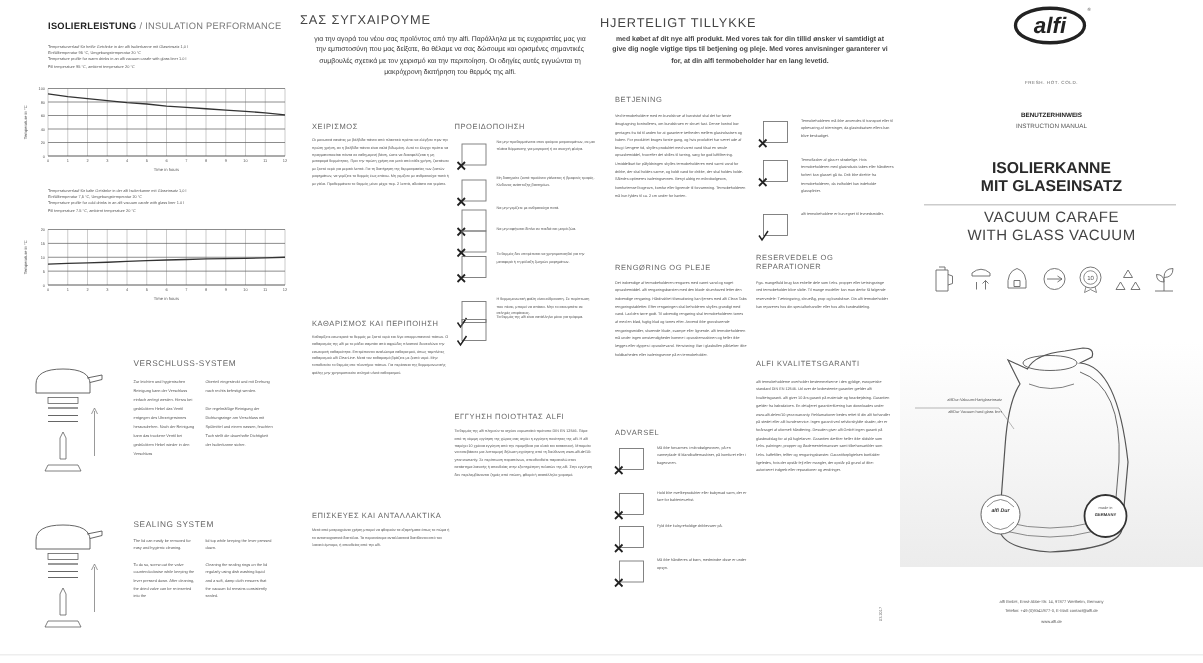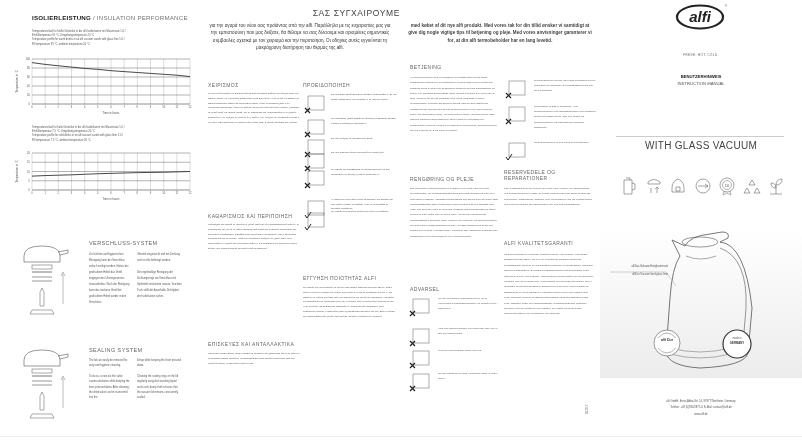--- a/index.html
+++ b/index.html
@@ -7,21 +7,21 @@
 body{font-family:"Liberation Sans",sans-serif;color:#3a3a3a;position:relative}
 .panel{position:absolute;top:0;height:442px;overflow:hidden}
 #p1{left:0;width:200px}
 #p2{left:200px;width:200px}
 #p3{left:400px;width:200px}
 #p4{left:600px;width:202px}
 .tiny{font-size:2.6px;line-height:4.2px;color:#555}
 .h2{font-size:7px;letter-spacing:.4px;color:#666;font-weight:normal;text-transform:uppercase}
 .abs{position:absolute}
 .intro{font-size:4.6px;line-height:7.4px;color:#333;text-align:center}
-.title-c{font-size:8.5px;letter-spacing:.6px;color:#444;text-align:right}
+.title-c{font-size:8.5px;letter-spacing:.6px;color:#444;text-align:left}
 svg text{font-family:"Liberation Sans",sans-serif}
 .warn-row{position:absolute;display:flex;align-items:flex-start}
 .icn{width:24px;height:22px;flex:none}
 .footer-rule{position:absolute;left:0;right:0;bottom:5px;border-top:1px solid #eee}
 </style>
 </head>
 <body>
 
 <div class="panel" id="p1">
   <div class="abs" style="left:32px;top:14px;font-size:6.2px;letter-spacing:.2px">
@@ -231,20 +231,21 @@
   <div class="abs tiny" style="left:8px;top:223px;width:92px;font-size:2.5px;line-height:4.8px">Καθαρίζετε εσωτερικά το θερμός με ζεστό νερό και λίγο απορρυπαντικό πιάτων. Ο καθαρισμός της alfi με το ράδιο σαμπάκ από αφρώδες πλαστικό διευκολύνει την εσωτερική καθαριότητα. Επιτρέπονται αναλώσιμα καθαρισμού, όπως ταμπλέτες καθαρισμού alfi ClearLine. Μετά τον καθαρισμό βράζετε με ζεστό νερό. Μην τοποθετείτε το θερμός στο πλυντήριο πιάτων. Για περίσσεια της θερμομονωτικής φιάλης μην χρησιμοποιείτε σκληρά υλικά καθαρισμού.</div>
 
   <div class="abs h2" style="left:8px;top:341px;font-size:5px">ΕΠΙΣΚΕΥΕΣ ΚΑΙ ΑΝΤΑΛΛΑΚΤΙΚΑ</div>
   <div class="abs tiny" style="left:8px;top:352px;width:92px;font-size:2.5px;line-height:4.8px">Μετά από μακροχρόνια χρήση μπορεί να φθαρούν τα εξαρτήματα όπως το πώμα ή τα αντιστοιχαστικά δακτύλια. Τα περισσότερα ανταλλακτικά διατίθενται από τον λιανικό έμπορο, ή απευθείας από την alfi.</div>
 
   <div class="abs h2" style="left:103px;top:275px;font-size:5px">ΕΓΓΥΗΣΗ ΠΟΙΟΤΗΤΑΣ ALFI</div>
   <div class="abs tiny" style="left:103px;top:286px;width:92px;font-size:2.5px;line-height:4.8px">Τα θερμός της alfi πληρούν το ισχύον ευρωπαϊκό πρότυπο DIN EN 12546. Πέρα από τη νόμιμη εγγύηση της χώρας σας ισχύει η εγγύηση ποιότητας της alfi. Η alfi παρέχει 10 χρόνια εγγύηση από την προμήθεια για υλικά και κατασκευή. Μπορείτε να κατεβάσετε μια λεπτομερή δήλωση εγγύησης από τη διεύθυνση www.alfi.de/10-year-warranty. Σε περίπτωση παραπόνων, απευθυνθείτε παρακαλώ στον κατάστημα λιανικής ή απευθείας στην εξυπηρέτηση πελατών της alfi. Στην εγγύηση δεν περιλαμβάνονται ζημιές από πτώση, φθορά ή ακατάλληλο χειρισμό.</div>
 </div>
 
 <div class="panel" id="p3">
+  <div class="abs title-c" style="left:0;width:200px;top:10px">HJERTELIGT TILLYKKE</div>
   <div class="abs intro" style="left:6px;width:188px;top:22px;font-weight:bold;color:#444">med købet af dit nye alfi produkt. Med vores tak for din tillid ønsker vi samtidigt at give dig nogle vigtige tips til betjening og pleje. Med vores anvisninger garanterer vi for, at din alfi termobeholder har en lang levetid.</div>
 
   <div class="abs h2" style="left:10px;top:64px;font-size:5px">BETJENING</div>
   <div class="abs tiny" style="left:10px;top:75px;width:88px;font-size:2.5px;line-height:5.3px">Ved termobeholdere med en bundskrue af kunststof skal det før første ibrugtagning kontrolleres, om bundskruen er skruet fast. Denne kontrol bør gentages fra tid til anden for at garantere tætheden mellem glasindsatsen og kuben. For produktet bruges første gang, og hvis produktet har været ude af brug i længere tid, skylles produktet med varmt vand tilsat en smule opvaskemiddel, hvorefter det skilles til tørring, sørg for god luftfiltrering. Umiddelbart før påfyldningen skylles termobeholderen med varmt vand for drikke, der skal holdes varme, og koldt vand for drikke, der skal holdes kolde. Således optimeres isoleringsevnen. Benyt aldrig en mikrobølgeovn, komfurtemsel kogeovn, komfur eller lignende til forvarmning. Termobeholderen må kun fyldes til ca. 2 cm under for kanten.</div>
   <div id="dk-tips">
       <div class="warn-row" style="left: 104px; top: 78px; width: 92px;">
         <svg class="icn" viewBox="0 0 24 22">
           <rect x="5" y="3" width="16" height="14" fill="none" stroke="#777" stroke-width=".6"></rect>
           <path d="M2 15 L7 20 M7 15 L2 20" stroke="#222" stroke-width="1.2"></path>
         </svg>
@@ -314,22 +315,27 @@
   <div class="abs" style="left:75px;top:4px;width:50px;height:26px">
     <svg width="50" height="26" viewBox="0 0 50 26">
       <ellipse cx="25" cy="13" rx="23" ry="11.5" fill="none" stroke="#222" stroke-width="2.2"></ellipse>
       <text x="25" y="18" text-anchor="middle" font-size="15" font-style="italic" font-weight="bold" fill="#222" font-family="Liberation Serif, serif">alfi</text>
     </svg>
     <span class="abs" style="left:50px;top:0;font-size:3px;color:#444">®</span>
   </div>
   <div class="abs" style="left:0;width:202px;top:53px;text-align:center;font-size:3px;letter-spacing:.4px;color:#666">FRESH. HOT. COLD.</div>
   <div class="abs" style="left:0;width:202px;top:74px;text-align:center;font-size:4.2px;font-weight:bold;color:#222">BENUTZERHINWEIS</div>
   <div class="abs" style="left:0;width:202px;top:81px;text-align:center;font-size:4.2px;color:#555">INSTRUCTION MANUAL</div>
+  <div class="abs" style="left:0;width:202px;top:106px;text-align:center;font-size:10.5px;font-weight:bold;color:#2a2a2a;line-height:12px">
+    <div>ISOLIERKANNE</div>
+    <div>MIT GLASEINSATZ</div>
+  </div>
   <div class="abs" style="left:16px;width:168px;top:136px;border-top:.6px solid #ccc"></div>
   <div class="abs" style="left:0;width:202px;top:140px;text-align:center;font-size:10px;color:#444;line-height:12px;letter-spacing:.3px">
+    <div>VACUUM CARAFE</div>
     <div>WITH GLASS VACUUM</div>
   </div>
 
   <div class="abs" style="left:20px;top:176px;width:165px;height:22px;display:flex;justify-content:space-between">
     <svg width="18" height="20" viewBox="0 0 18 20">
         <path d="M4 4 L12 4 L12 18 L4 18 Z M6 2 L10 2 L10 4 M12 7 L15 8 L15 13 L12 14" fill="none" stroke="#666" stroke-width=".6"></path>
       </svg>
     <svg width="18" height="20" viewBox="0 0 18 20">
         <path d="M3 6 Q9 1 15 6 L15 8 L3 8 Z M6 12 L6 17 M12 11 L12 17 M10 13 L12 11 L14 13" fill="none" stroke="#666" stroke-width=".6"></path>
       </svg>

